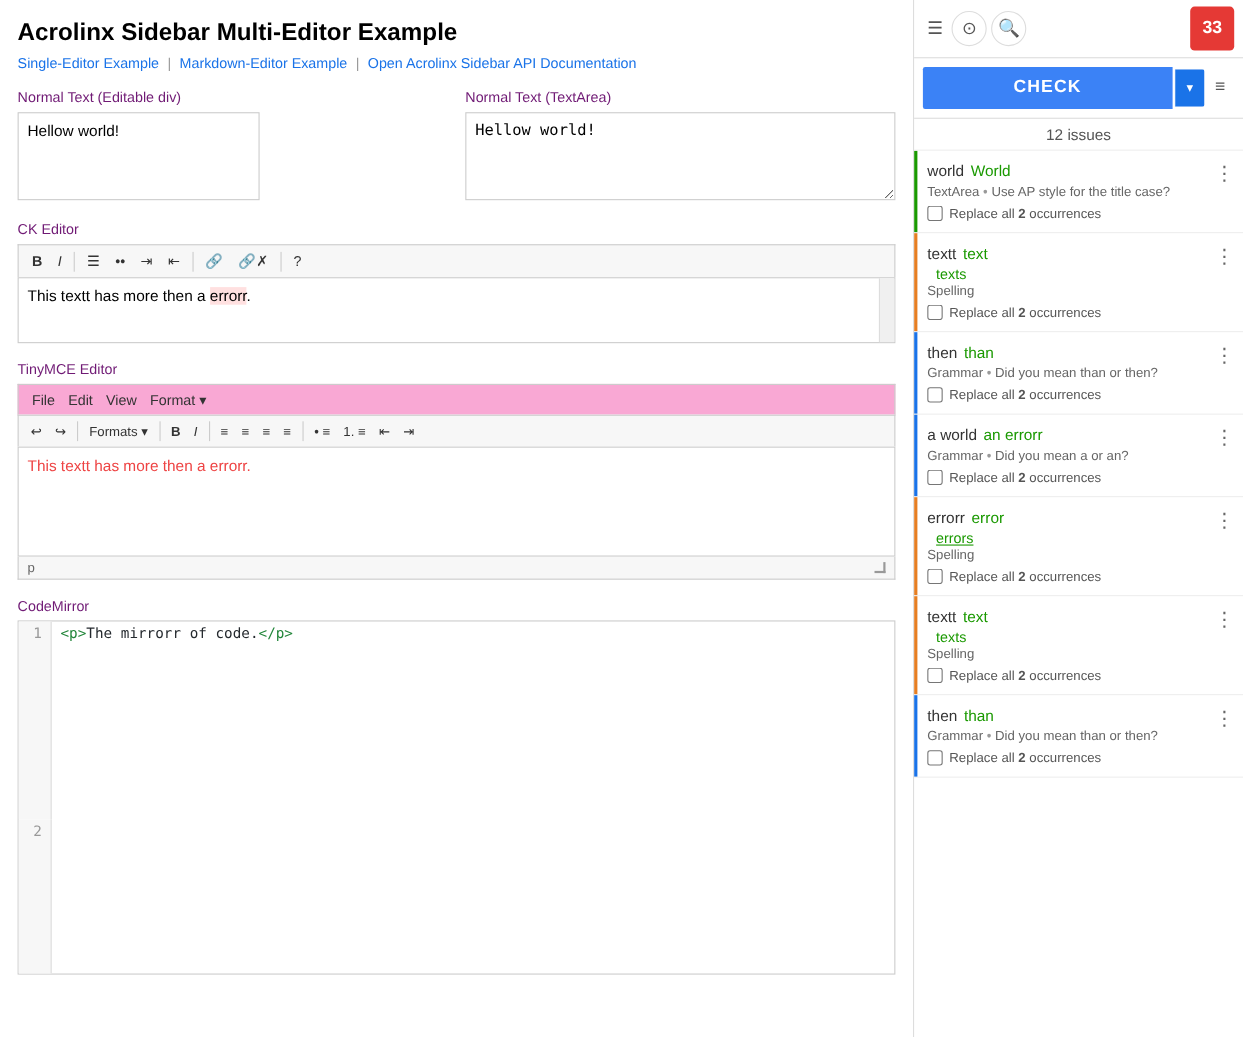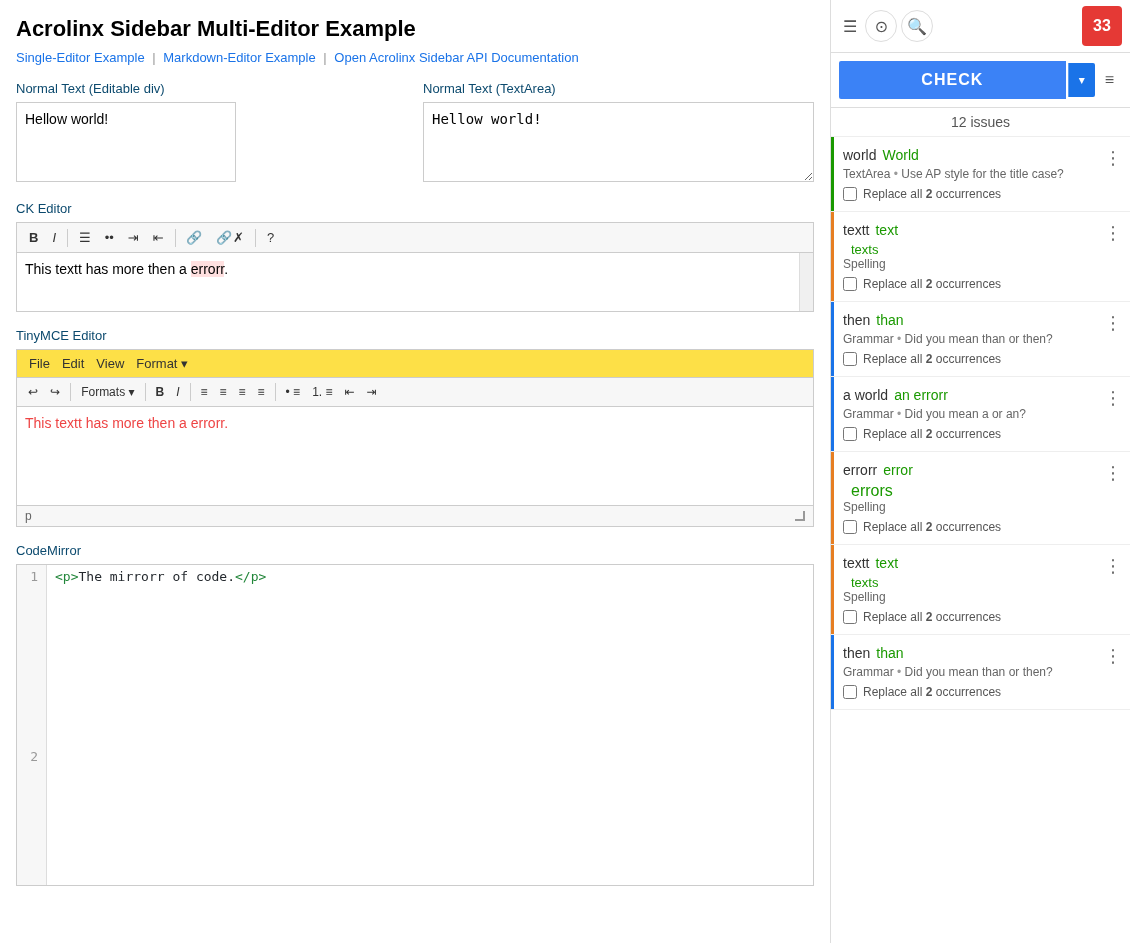--- a/index.html
+++ b/index.html
@@ -37,21 +37,21 @@
       gap: 16px;
       margin-bottom: 16px;
     }
     
     .editor-section {
       flex: 1;
     }
     
     .editor-label {
       font-size: 13px;
-      color: #0c4a6e;
+      color: #701a75;
       margin-bottom: 6px;
     }
     
     .editable-div {
       border: 1px solid #ccc;
       padding: 8px;
       min-height: 80px;
       font-size: 14px;
       background: #fff;
       width: 220px;
@@ -132,21 +132,21 @@
     .tinymce-section {
       margin-bottom: 16px;
     }
     
     .tinymce-menubar {
       border: 1px solid #ccc;
       border-bottom: none;
       padding: 4px 8px;
       display: flex;
       gap: 4px;
-      background: #fde047;
+      background: #f9a8d4;
     }
     
     .tinymce-menu-item {
       font-size: 13px;
       color: #333;
       cursor: pointer;
       padding: 2px 4px;
     }
     
     .tinymce-toolbar {
@@ -612,21 +612,21 @@
           <input type="checkbox" class="issue-checkbox" style="">
           <span class="issue-replace-label">Replace all <strong>2</strong> occurrences</span>
         </div>
       </div>
       <div class="issue-card">
         <div class="issue-left-bar" style="background: rgb(230, 126, 34);"></div>
         <div class="issue-header">
           <span class="issue-original">errorr</span>
           <span class="issue-suggestion">error</span>
         </div>
-        <span class="issue-alt-suggestion" style="color: rgb(26, 153, 0); margin-left: 8px; display: block; font-size: 16px;">errors</span>
+        <span class="issue-alt-suggestion" style="color: rgb(26, 153, 0); margin-left: 8px; display: block; font-size: 13px; text-decoration: underline;">errors</span>
         <button class="issue-more-btn">⋮</button>
         <div class="issue-meta"><span>Spelling</span></div>
         <div class="issue-replace-row">
           <input type="checkbox" class="issue-checkbox" style="">
           <span class="issue-replace-label">Replace all <strong>2</strong> occurrences</span>
         </div>
       </div>
       <div class="issue-card">
         <div class="issue-left-bar" style="background: rgb(230, 126, 34);"></div>
         <div class="issue-header">

